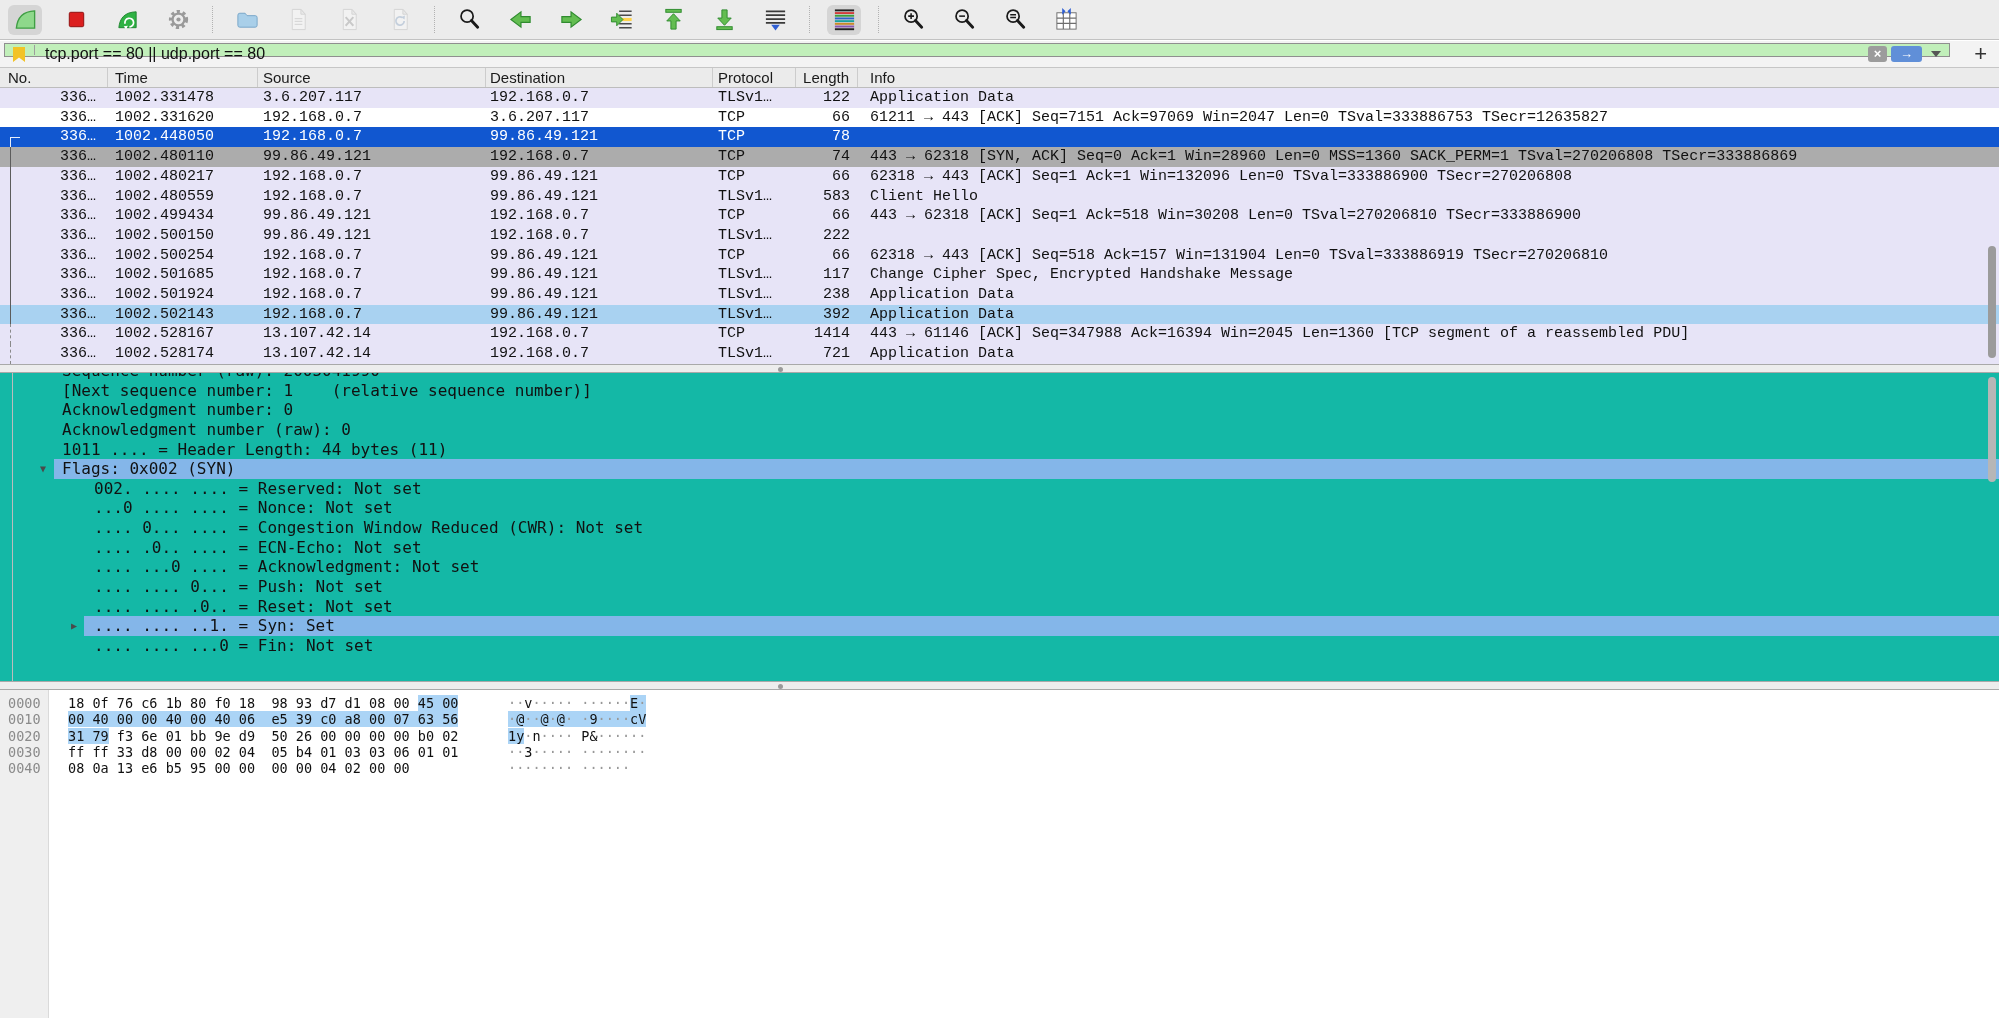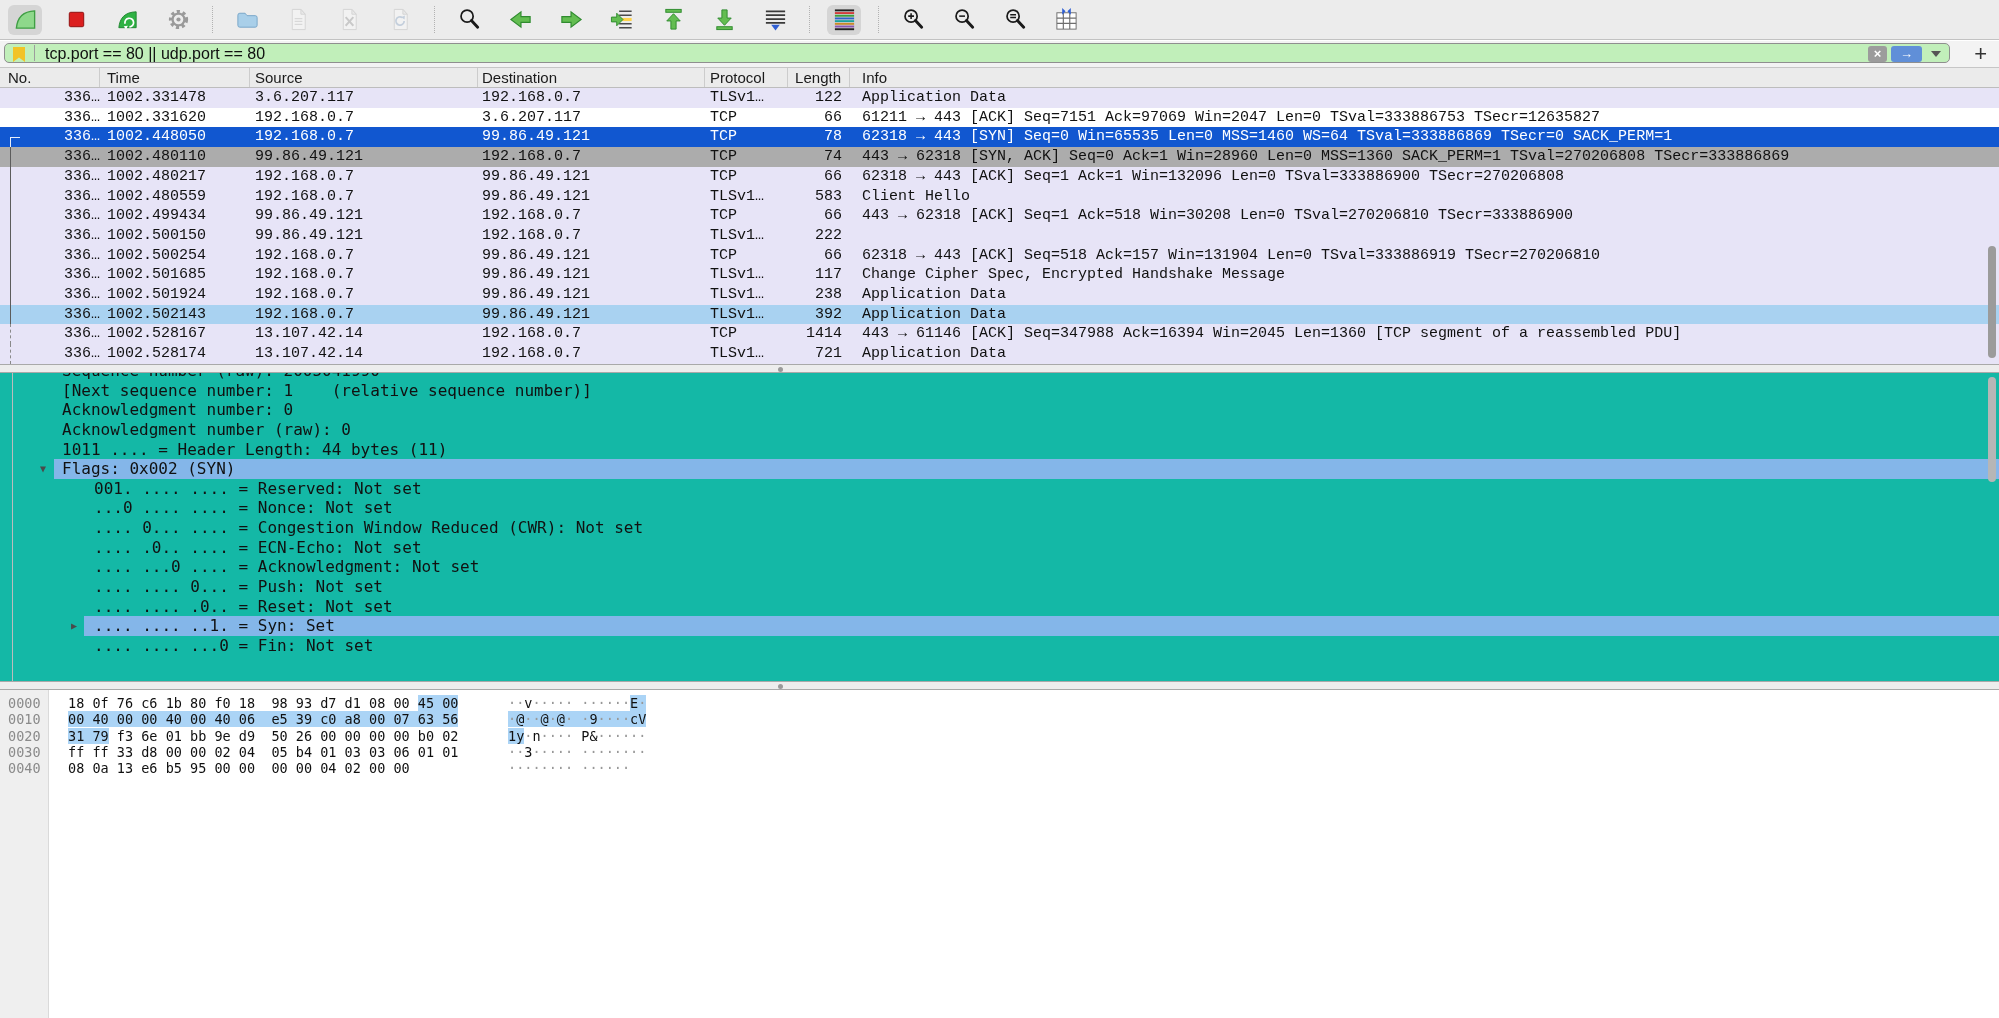--- a/index.html
+++ b/index.html
@@ -14,40 +14,40 @@
     border-bottom:1px solid #c2c2c2;display:flex;align-items:center;gap:17px;padding-left:8px;box-sizing:border-box;
   }
   .tb-btn{width:34px;height:30px;display:flex;align-items:center;justify-content:center;border-radius:6px;flex:0 0 auto;}
   .tb-btn svg{width:25px;height:25px;display:block;}
   .tb-btn.active{background:#d5d5d5;}
   .tb-btn.disabled{opacity:.42;}
   .tb-sep{width:0;height:27px;border-left:1px dotted #b2b2b2;flex:0 0 auto;}
   
   .filter-row{position:absolute;left:0;top:41px;width:100%;height:27px;background:#f3f3f3;border-bottom:1px solid #c6c6c6;box-sizing:border-box;}
   .filter-field{
-    position:absolute;left:4px;top:2px;height:20px;width:1946px;background:var(--filter-valid,#c1efba);
-    border:1px solid #8f8f8f;border-radius:5px;box-sizing:border-box;
+    position:absolute;left:4px;top:2px;height:14px;width:1946px;background:var(--filter-valid,#c1efba);
+    border:1px solid #8f8f8f;border-radius:0;box-sizing:border-box;
   }
   .bookmark{position:absolute;left:8px;top:3px;width:12px;height:15px;background:#f2c327;
     clip-path:polygon(0 0,100% 0,100% 100%,50% 70%,0 100%);}
   .bm-sep{position:absolute;left:29px;top:1px;bottom:1px;border-left:1px solid #9d9d9d;}
   .filter-text{position:absolute;left:40px;top:0;line-height:19px;font-size:16px;color:#101010;white-space:pre;}
   .f-clear{position:absolute;right:62px;top:1.5px;width:19px;height:16px;background:#9c9c9c;border-radius:3px;
     color:#fff;font-size:13px;line-height:16px;text-align:center;font-weight:bold;}
   .f-apply{position:absolute;right:27px;top:1.5px;width:31px;height:16px;background:#608fd8;border-radius:3px;
     color:#fff;font-size:13px;line-height:15px;text-align:center;font-weight:bold;}
   .f-caret{position:absolute;right:8px;top:7px;width:0;height:0;border-left:5px solid transparent;border-right:5px solid transparent;border-top:6px solid #555;}
   .f-add{position:absolute;right:12px;top:0px;font-size:22px;line-height:25px;color:#333;}
   
   .plist-header{
     position:absolute;left:0;top:68px;width:100%;height:20px;background:#ebebeb;
     border-bottom:1px solid #bdbdbd;display:flex;font-size:15px;color:#1a1a1a;box-sizing:border-box;
   }
   .hcell{line-height:19px;box-sizing:border-box;border-right:1px solid #cccccc;overflow:hidden;white-space:nowrap;}
-  .c0{width:100px;text-align:right;padding-right:0;}
+  .c0{width:108px;text-align:right;padding-right:12px;}
   .c1{width:150px;padding-left:7px;}
   .c2{width:228px;padding-left:5px;}
   .c3{width:227px;padding-left:4px;}
   .c4{width:83px;padding-left:5px;}
   .c5{width:62px;text-align:right;padding-right:8px;}
   .c6{flex:1;padding-left:12px;border-right:none;}
   .plist-header .c0{text-align:left;padding-left:8px;}
   .plist-body{position:absolute;left:0;top:88px;width:100%;height:276px;overflow:hidden;
     font-family:Liberation Mono, monospace;font-size:15px;}
   .prow{display:flex;height:19.71px;line-height:19.7px;position:relative;white-space:nowrap;}
@@ -283,21 +283,20 @@
       <div class="cell c6">61211 → 443 [ACK] Seq=7151 Ack=97069 Win=2047 Len=0 TSval=333886753 TSecr=12635827</div>
     </div>
     <div class="prow bg-selected">
       <span class="mark mark-first"></span>
       <div class="cell c0">336…</div>
       <div class="cell c1">1002.448050</div>
       <div class="cell c2">192.168.0.7</div>
       <div class="cell c3">99.86.49.121</div>
       <div class="cell c4">TCP</div>
       <div class="cell c5">78</div>
-      <div class="cell c6">62318 → 443 [SYN] Seq=0 Win=65535 Len=0 MSS=1460 WS=64 TSval=333886869 TSecr=0 SACK_PERM=1</div>
     </div>
     <div class="prow bg-gray">
       <span class="mark mark-line"></span>
       <div class="cell c0">336…</div>
       <div class="cell c1">1002.480110</div>
       <div class="cell c2">99.86.49.121</div>
       <div class="cell c3">192.168.0.7</div>
       <div class="cell c4">TCP</div>
       <div class="cell c5">74</div>
       <div class="cell c6">443 → 62318 [SYN, ACK] Seq=0 Ack=1 Win=28960 Len=0 MSS=1360 SACK_PERM=1 TSval=270206808 TSecr=333886869</div>
@@ -408,21 +407,21 @@
     <span class="dot"></span>
   </div>
 
 <div class="details">
     <div class="dline i1" style="margin-top: -12px;"><span class="dtext">Sequence number (raw): 2005041990</span></div>
     <div class="dline i1"><span class="dtext">[Next sequence number: 1    (relative sequence number)]</span></div>
     <div class="dline i1"><span class="dtext">Acknowledgment number: 0</span></div>
     <div class="dline i1"><span class="dtext">Acknowledgment number (raw): 0</span></div>
     <div class="dline i1"><span class="dtext">1011 .... = Header Length: 44 bytes (11)</span></div>
     <div class="dline i1"><span class="dbar"></span><span class="darr">▼</span><span class="dtext">Flags: 0x002 (SYN)</span></div>
-    <div class="dline i2"><span class="dtext">001. .... .... = Reserved: Not set</span></div>
+    <div class="dline i2"><span class="dtext">002. .... .... = Reserved: Not set</span></div>
     <div class="dline i2"><span class="dtext">...0 .... .... = Nonce: Not set</span></div>
     <div class="dline i2"><span class="dtext">.... 0... .... = Congestion Window Reduced (CWR): Not set</span></div>
     <div class="dline i2"><span class="dtext">.... .0.. .... = ECN-Echo: Not set</span></div>
     <div class="dline i2"><span class="dtext">.... ...0 .... = Acknowledgment: Not set</span></div>
     <div class="dline i2"><span class="dtext">.... .... 0... = Push: Not set</span></div>
     <div class="dline i2"><span class="dtext">.... .... .0.. = Reset: Not set</span></div>
     <div class="dline i2"><span class="dbar"></span><span class="darr">▶</span><span class="dtext">.... .... ..1. = Syn: Set</span></div>
     <div class="dline i2"><span class="dtext">.... .... ...0 = Fin: Not set</span></div>
   </div>
 <div class="details-edge"></div>

